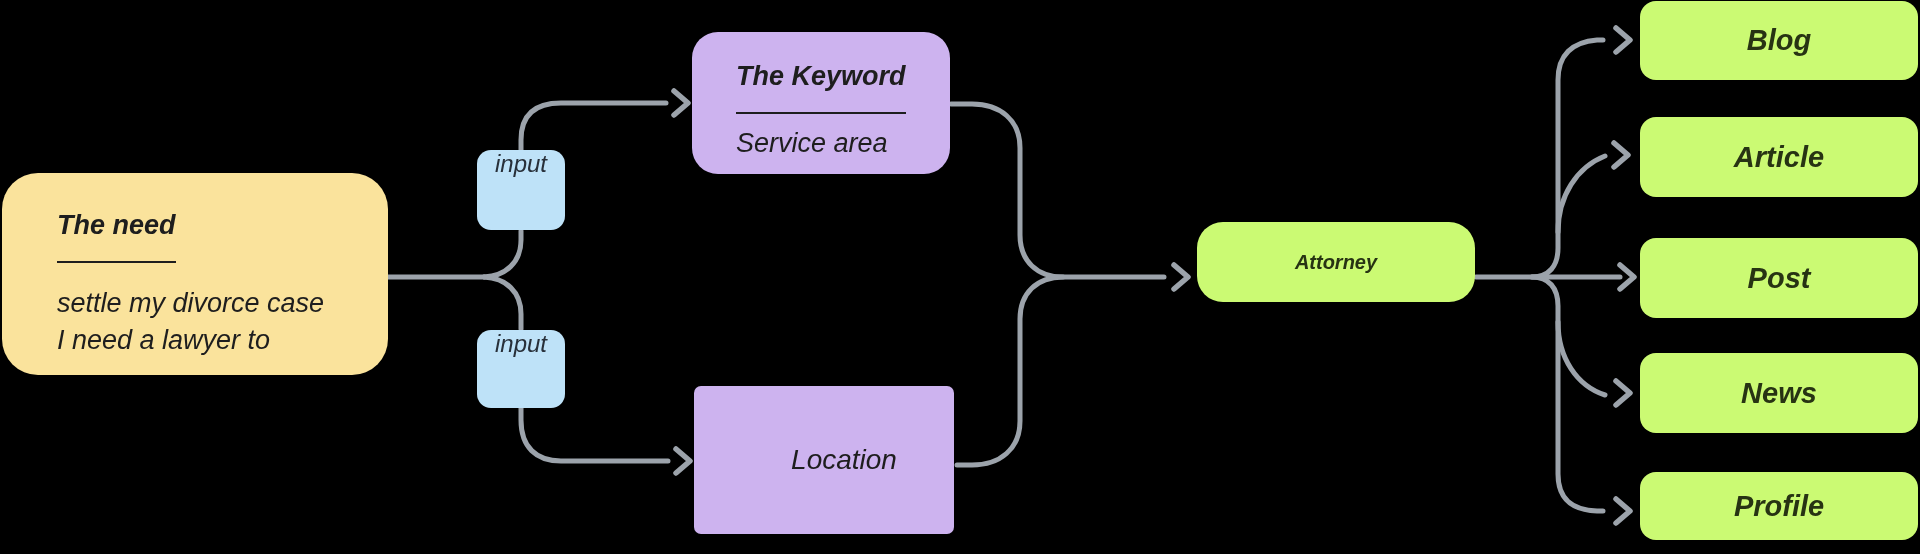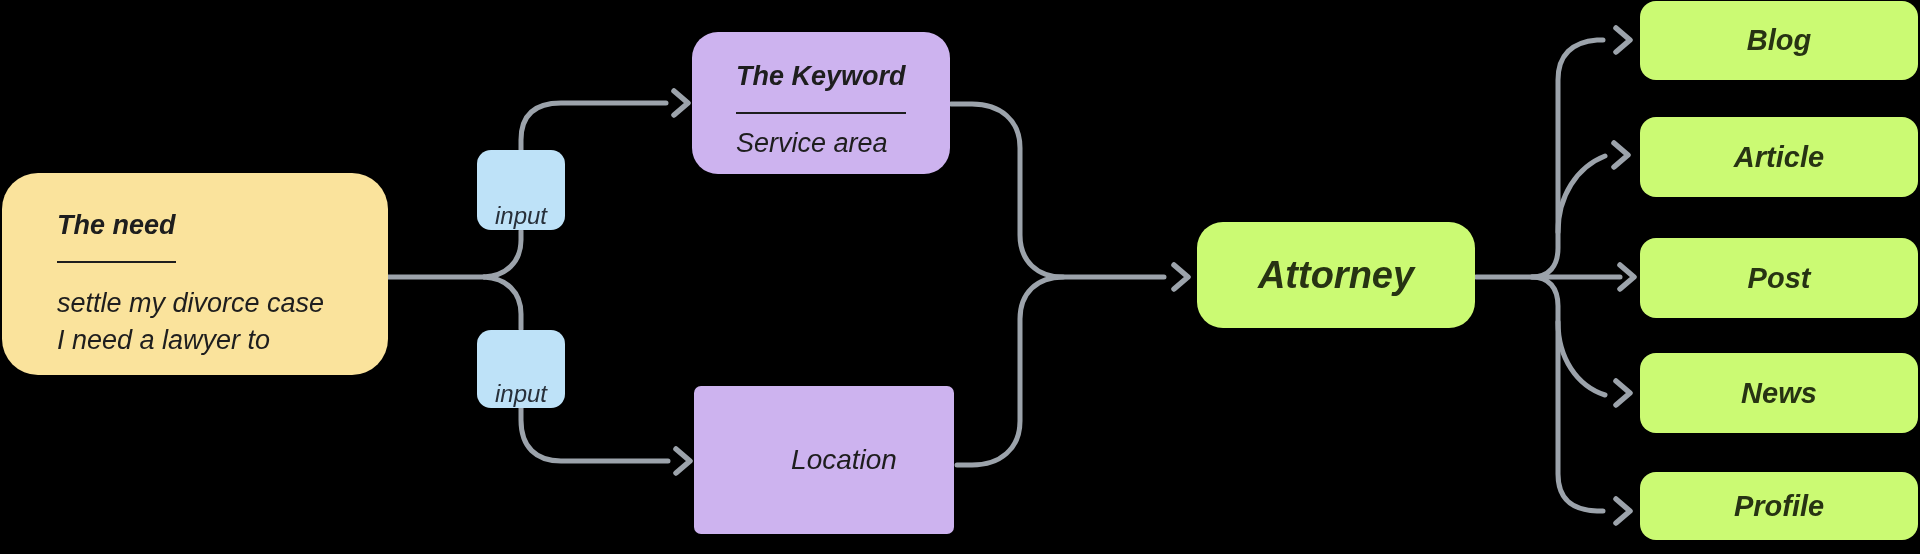--- a/index.html
+++ b/index.html
@@ -27,40 +27,40 @@
     left:2px;top:173px;width:386px;height:202px;border-radius:36px;
     background:var(--c-need);padding:36px 30px 0 55px;
   }
   .node-title{
     font-size:27px;font-weight:bold;line-height:32px;display:inline-block;
     border-bottom:2.5px solid currentColor;padding-bottom:20px;
   }
   .node-need .body{margin-top:22px;font-size:27px;line-height:37px;}
   .node-input{
     background:var(--c-input);border-radius:14px;width:88px;
-    display:flex;align-items:flex-end;justify-content:center;
+    display:flex;align-items:flex-start;justify-content:center;
     font-size:24px;color:#28303a;
   }
   .node-input.top{left:477px;top:150px;height:80px;}
   .node-input.bottom{left:477px;top:330px;height:78px;}
   .node-keyword{
     left:692px;top:32px;width:258px;height:142px;border-radius:26px;
     background:var(--c-purple);padding:28px 20px 0 44px;
   }
   .node-keyword .subtitle{margin-top:13px;font-size:27px;line-height:32px;}
   .node-location{
     left:694px;top:386px;width:260px;height:148px;border-radius:7px;
     background:var(--c-purple);
     display:flex;align-items:center;justify-content:center;font-size:28px;padding-left:40px;
   }
   .node-attorney{
-    left:1197px;top:222px;width:278px;height:106px;border-radius:26px;
+    left:1197px;top:222px;width:278px;height:80px;border-radius:26px;
     background:var(--c-green);color:var(--c-green-text);
     display:flex;align-items:center;justify-content:center;
-    font-size:38px;font-weight:bold;
+    font-size:20px;font-weight:bold;
   }
   .node-output{
     left:1640px;width:278px;border-radius:16px;background:var(--c-green);
     color:var(--c-green-text);display:flex;align-items:center;justify-content:center;
     font-size:29px;font-weight:bold;
   }
   .out-0{top:1px;height:79px;}
   .out-1{top:117px;height:80px;}
   .out-2{top:238px;height:80px;}
   .out-3{top:353px;height:80px;}

